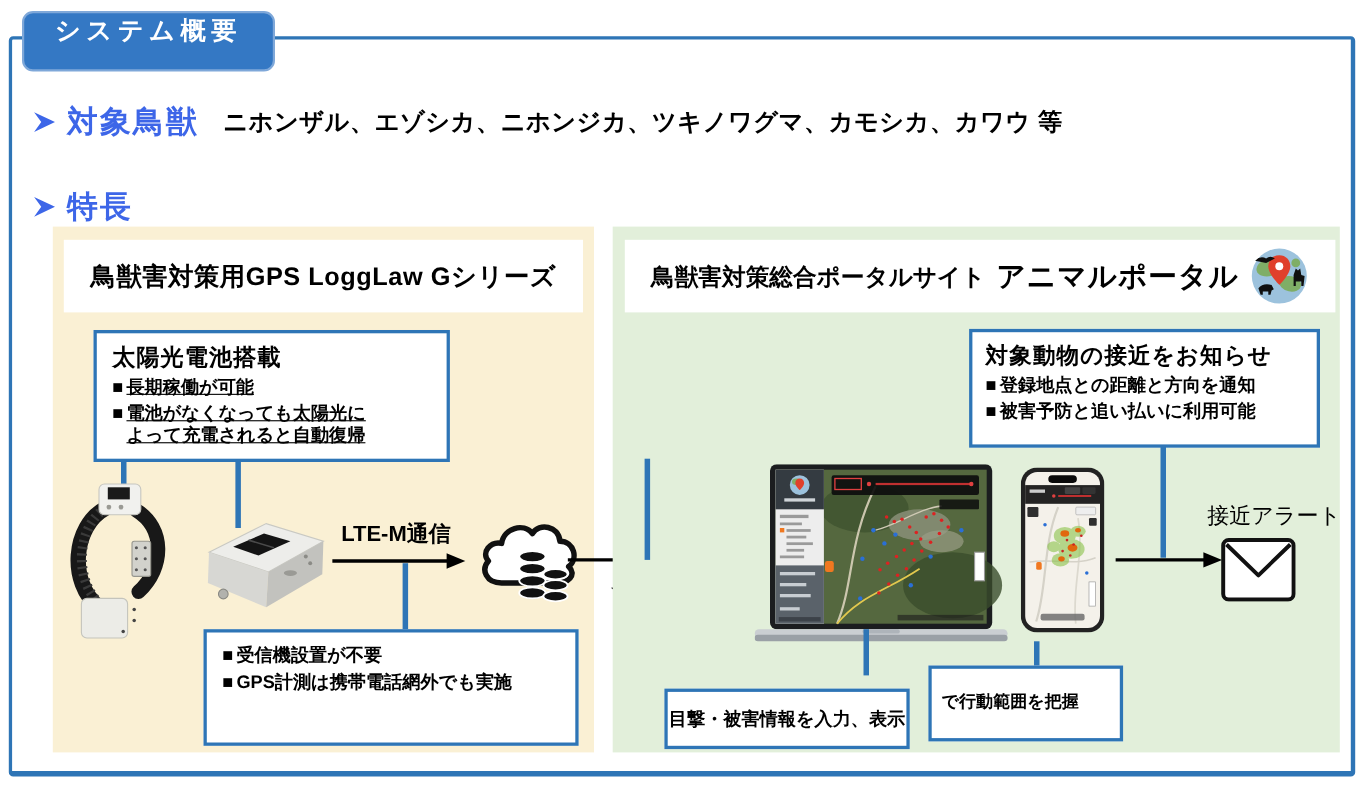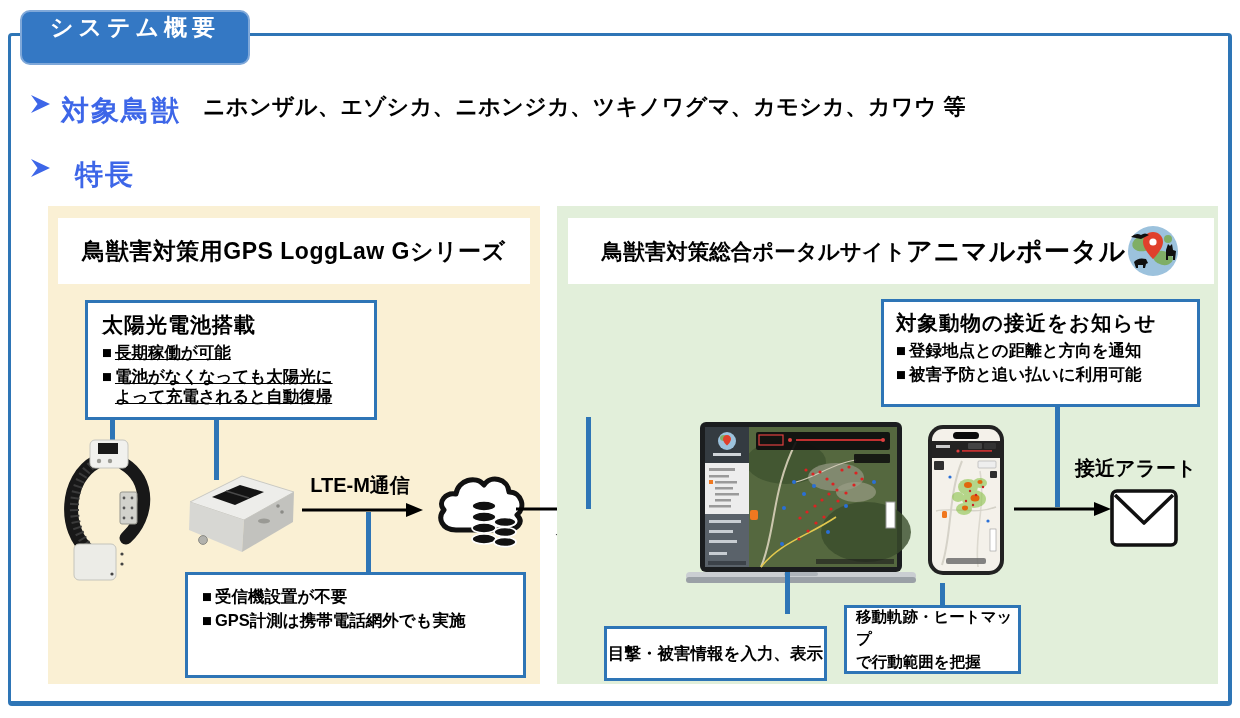--- a/index.html
+++ b/index.html
@@ -8,40 +8,40 @@
   }
   *{margin:0;padding:0;box-sizing:border-box;}
   body{background:#fff;font-family:"Liberation Sans","DejaVu Sans",sans-serif;}
   .page{position:relative;width:1240px;height:718px;background:#fff;overflow:hidden;}
   .abs{position:absolute;}
   .outer-border{left:8px;top:33px;width:1224px;height:673px;border:3px solid var(--border-blue);
     border-bottom-width:5px;border-right-width:4px;border-radius:4px;}
   .tab{left:20px;top:10px;width:230px;height:55px;background:var(--tab-blue);
     border:2.5px solid #7FA8D9;border-radius:10px;color:#fff;font-size:23px;font-weight:700;
     letter-spacing:5px;display:flex;justify-content:center;z-index:3;}
-  .hrow{display:flex;z-index:2;}
+  .hrow{display:flex;align-items:center;z-index:2;}
   .row-target{left:30px;top:92px;}
-  .row-features{left:30px;top:156px;gap:14px;}
+  .row-features{left:30px;top:169px;}
   .hlabel{font-size:28px;font-weight:800;color:var(--heading-blue);letter-spacing:2px;margin-left:9px;}
   .hlist{font-size:22px;font-weight:700;color:#000;margin-left:22px;letter-spacing:.5px;}
   .panel{position:absolute;}
   .panel-left{left:48px;top:206px;width:492px;height:478px;background:var(--panel-cream);}
   .panel-right{left:557px;top:206px;width:661px;height:478px;background:var(--panel-green);}
   .panel-header{background:#fff;display:flex;align-items:center;justify-content:center;font-weight:700;}
   .lp-header{left:10px;top:12px;width:472px;height:66px;font-size:23px;letter-spacing:.5px;}
-  .rp-header{left:11px;top:12px;width:646px;height:66px;}
+  .rp-header{left:11px;top:12px;width:646px;height:66px;gap:10px;}
   .rp-prefix{font-size:21.5px;font-weight:700;}
   .rp-name{font-size:26px;font-weight:800;letter-spacing:1px;}
   .bluebox{position:absolute;background:#fff;border:3.5px solid var(--border-blue);}
   .box-title{font-size:21px;font-weight:800;letter-spacing:1px;}
   .bullets{list-style:none;margin-top:3px;}
   .bullets li{display:flex;font-size:16.5px;font-weight:700;line-height:1.25;margin-top:3px;}
   .bullets .sq{margin-right:3px;}
   .conn{position:absolute;width:5px;background:var(--border-blue);}
-  .solar-box{left:37px;top:94px;width:292px;height:120px;padding:8px 10px 6px 14px;}
+  .solar-box{left:37px;top:94px;width:324px;height:120px;padding:8px 10px 6px 14px;}
   .solar-box .btxt{display:inline-block;max-width:232px;text-decoration:underline;}
   .cell-box{left:137px;top:366px;width:341px;height:106px;padding:8px 10px 6px 14px;}
   .leg1{left:62px;top:212px;height:27px;}
   .leg2{left:166px;top:212px;height:62px;}
   .lte-label{left:252px;top:266px;width:120px;text-align:center;font-size:20px;font-weight:800;}
   .server-label{left:380px;top:242px;width:112px;text-align:center;font-size:12px;font-weight:800;margin-top:40px;}
   .down-conn{left:318px;top:306px;height:62px;}
   .collar-pos{left:12px;top:232px;}
   .tracker-pos{left:128px;top:260px;}
   .cloud-pos{left:384px;top:264px;}
@@ -50,21 +50,21 @@
   .internet-label{left:546px;top:521px;width:134px;text-align:center;font-size:19px;font-weight:800;}
   .gps-box{left:16px;top:140px;width:205px;height:73px;display:flex;flex-direction:column;
     align-items:center;justify-content:center;font-size:18.5px;font-weight:800;line-height:1.35;}
   .gps-conn{left:29px;top:211px;height:92px;}
   .approach-box{left:324px;top:93px;width:319px;height:108px;padding:7px 8px 6px 12px;}
   .approach-box .box-title{font-size:20.5px;}
   .approach-conn{left:498px;top:199px;height:102px;}
   .laptop-pos{left:129px;top:216px;}
   .phone-pos{left:371px;top:219px;}
   .alert-arrow{left:457px;top:295px;}
-  .alert-label{left:518px;top:249px;width:144px;text-align:left;font-size:20px;font-weight:700;}
+  .alert-label{left:518px;top:249px;width:144px;text-align:right;font-size:20px;font-weight:400;}
   .envelope-pos{left:553px;top:283px;}
   .laptop-conn{left:228px;top:366px;height:42px;}
   .phone-conn{left:383px;top:377px;height:27px;}
   .sighting-box{left:47px;top:420px;width:223px;height:55px;display:flex;align-items:center;
     justify-content:center;font-size:16.5px;font-weight:800;}
   .heatmap-box{left:287px;top:399px;width:177px;height:69px;display:flex;flex-direction:column;
     justify-content:center;padding-left:9px;font-size:15.5px;font-weight:800;line-height:1.45;}
 </style>
 </head>
 <body>
@@ -366,18 +366,17 @@
     </svg>
 
     <div class="conn laptop-conn"></div>
     <div class="conn phone-conn"></div>
 
     <div class="bluebox sighting-box">
       <span>目撃・被害情報を入力、表示</span>
     </div>
 
     <div class="bluebox heatmap-box">
-      <span>移動軌跡・ヒートマップ</span>
       <span>で行動範囲を把握</span>
     </div>
   </div>
 
 </div>
 
 </body></html>

